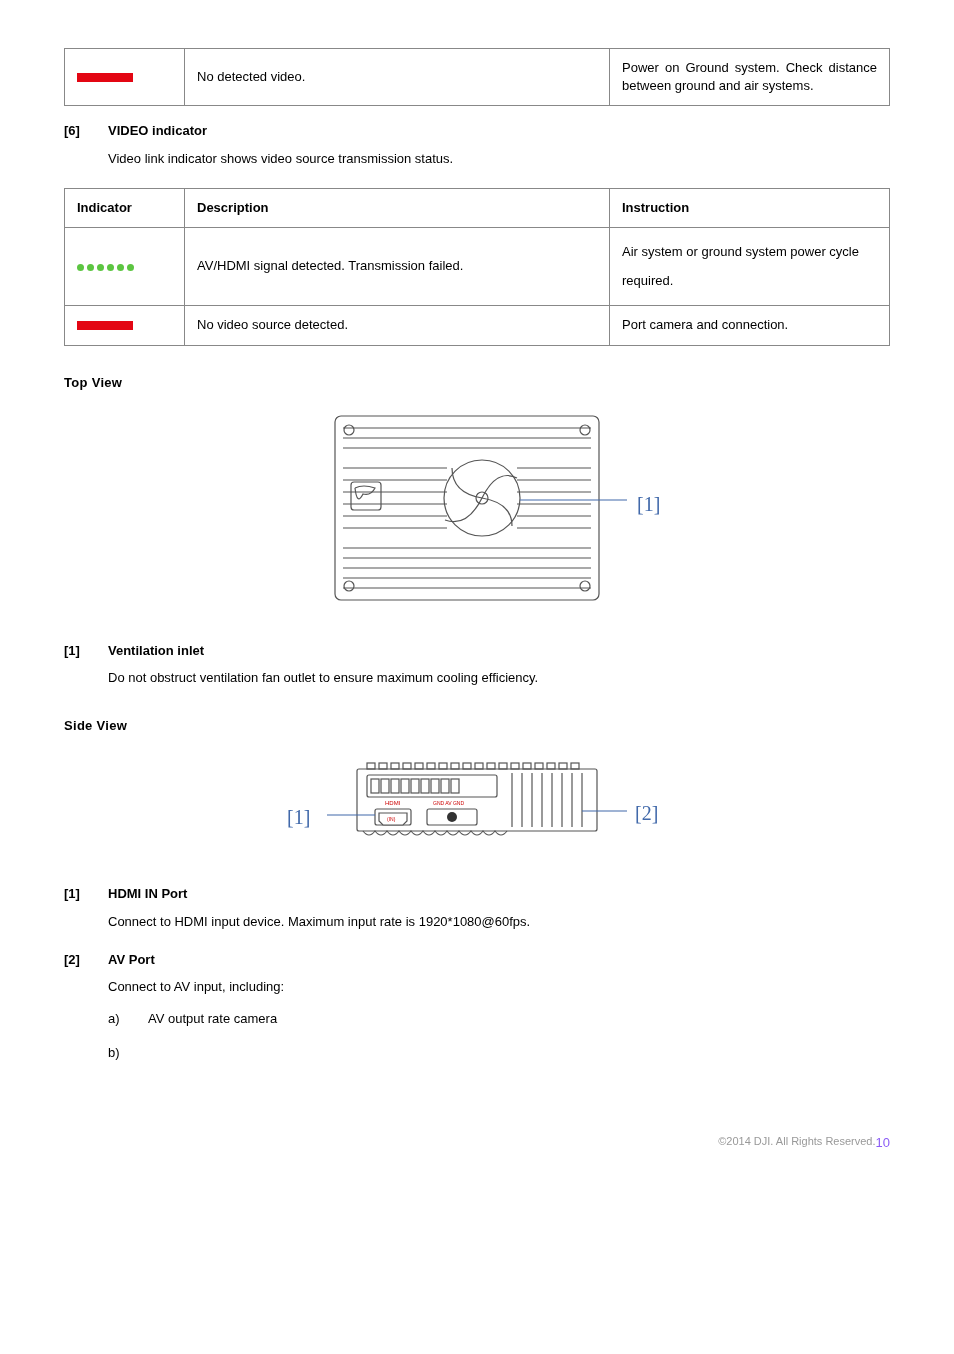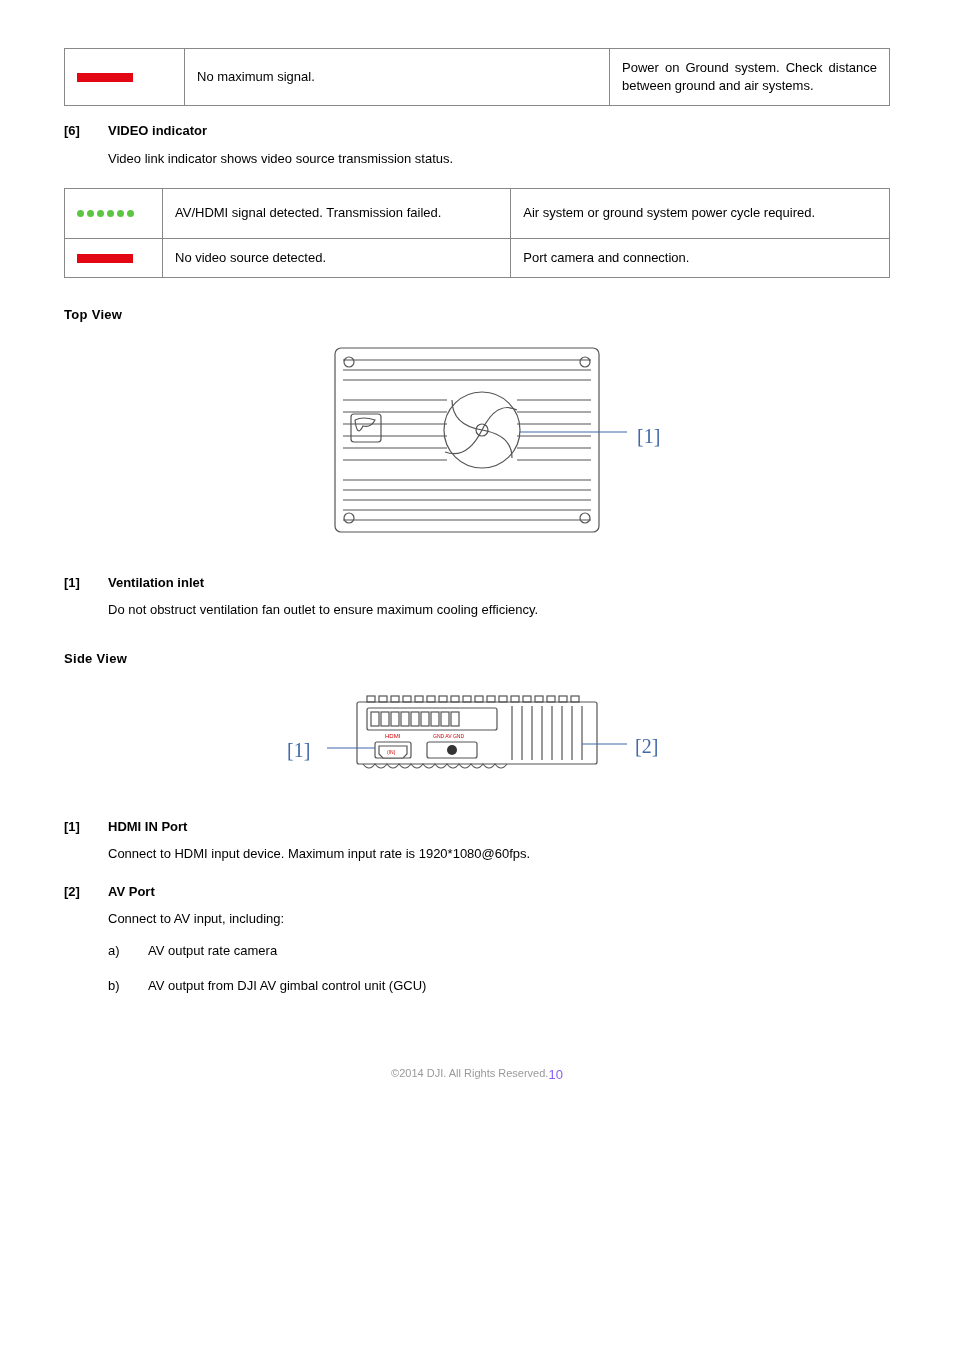--- a/index.html
+++ b/index.html
@@ -61,53 +61,58 @@
   .callout-label {
     position: absolute;
     font-family: "Times New Roman", serif;
     font-size: 20px;
     color: #4169aa;
   }
   .list-row { display: flex; margin-left: 44px; margin-bottom: 14px; line-height: 1.6;}
   .list-key { width: 40px; flex: 0 0 40px; }
   .footer {
     display: flex;
-    justify-content: center;
+    justify-content: flex-end;
     margin-top: 70px;
     color: #999;
     font-size: 11px;
   }
   .footer .pg { color: #8b5cf6; font-size: 13px; }
   .col-ind { width: 120px; }
   .col-instr { width: 280px; }
   .justify { text-align: justify; }
 </style>
 </head>
 <body>
 
 <table>
   <tbody>
       <tr>
     <td class="col-ind">
       <span class="ind-bar ind-red"></span>
     </td>
-    <td>No maximum signal.</td>
+    <td>No detected video.</td>
     <td class="col-instr justify">Power on Ground system. Check distance between ground and air systems.</td>
   </tr>
 </tbody>
   </table>
 
 <div class="sec-row">
   <div class="sec-num">[6]</div>
   <div class="sec-title">VIDEO indicator</div>
 </div>
 <div class="body-text">Video link indicator shows video source transmission status.</div>
 
 <table>
   <tbody>
+      <tr>
+    <th class="col-ind">Indicator</th>
+    <th>Description</th>
+    <th class="col-instr">Instruction</th>
+  </tr>
   <tr>
     <td>
       <span class="ind-dots">
         <span></span>
             <span></span>
             <span></span>
             <span></span>
             <span></span>
             <span></span>
       </span>
@@ -262,19 +267,18 @@
   <div class="sec-title">AV Port</div>
 </div>
 <div class="body-text-noindent">Connect to AV input, including:</div>
 
 <div class="list-row">
   <div class="list-key">a)</div>
   <div>AV output rate camera</div>
 </div>
 <div class="list-row">
   <div class="list-key">b)</div>
-  <div>AV output from DJI AV gimbal control unit (GCU)</div>
 </div>
 
 <div class="footer">
   <div>©2014 DJI. All Rights Reserved.</div>
   <div class="pg">10</div>
 </div>
 
 </body></html>

